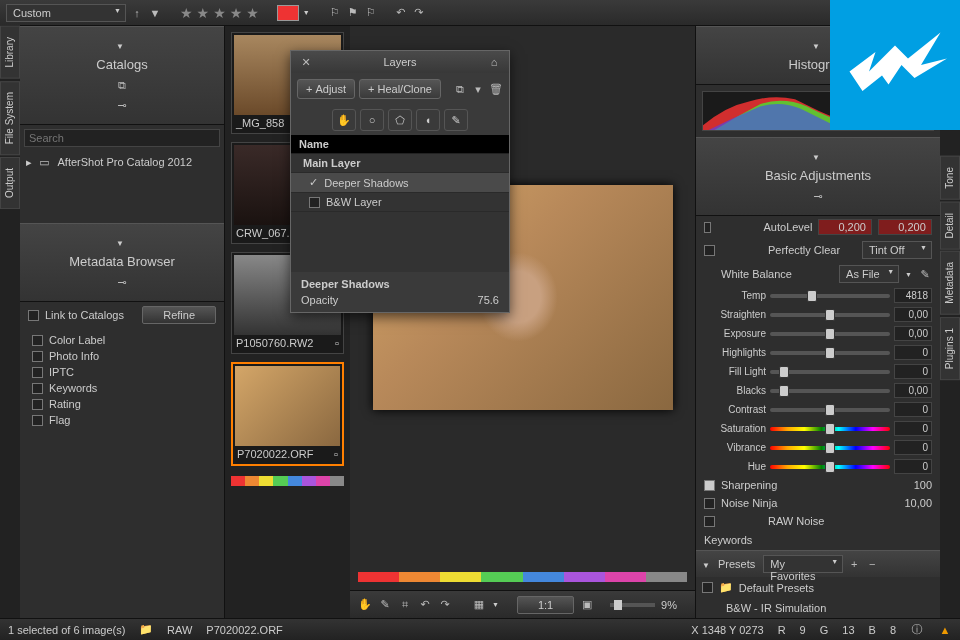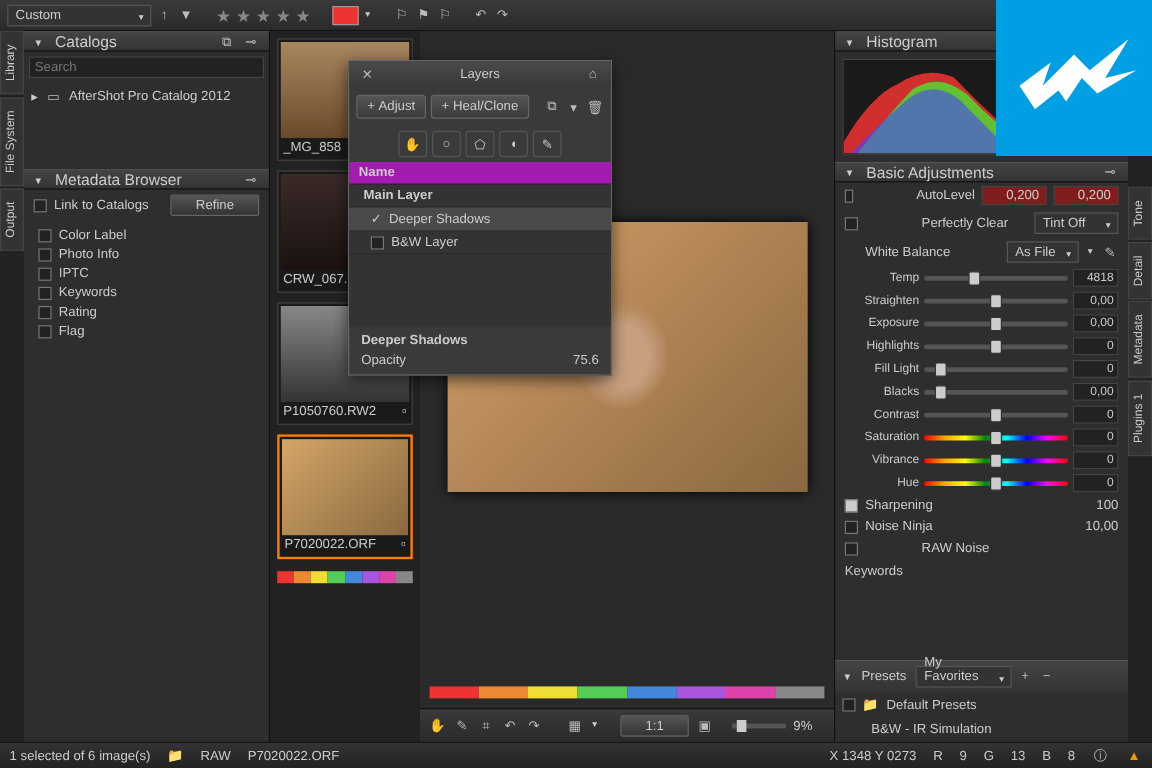--- a/index.html
+++ b/index.html
@@ -1,26 +1,26 @@
 <!DOCTYPE html>
 <html><head>
 <meta charset="utf-8">
 <style>
 * { margin:0; padding:0; box-sizing:border-box; font-family:Tahoma,Arial,sans-serif; font-size:11px; color:#ccc; user-select:none; }
 body { background:#2a2a2a; width:960px; height:640px; overflow:hidden; position:relative; }
 .toolbar { height:26px; background:linear-gradient(#3a3a3a,#2a2a2a); border-bottom:1px solid #111; display:flex; align-items:center; padding:0 6px; gap:4px; }
-.dropdown { background:#333; border:1px solid #555; padding:2px 18px 2px 6px; position:relative; height:18px; display:flex; align-items:flex-end; }
+.dropdown { background:#333; border:1px solid #555; padding:2px 18px 2px 6px; position:relative; height:18px; display:flex; align-items:flex-start; }
 .dropdown::after { content:"▼"; font-size:7px; position:absolute; right:4px; }
 .swatch { width:22px; height:16px; border:1px solid #999; }
 .star { color:#888; font-size:14px; }
 .main { display:flex; height:592px; }
 .vtabs { width:20px; background:#222; display:flex; flex-direction:column; }
 .vtab { writing-mode:vertical-rl; transform:rotate(180deg); padding:10px 3px; border:1px solid #444; background:#333; margin-bottom:2px; text-align:center; font-size:10px; cursor:pointer; }
 .leftpanel { width:205px; background:#2e2e2e; display:flex; flex-direction:column; border-right:1px solid #111; }
-.section-hdr { background:linear-gradient(#444,#333); padding:0 8px; display:flex; align-items:center; gap:6px; border-top:1px solid #555; border-bottom:1px solid #111; }
+.section-hdr { background:linear-gradient(#444,#333); padding:12px 8px; display:flex; align-items:center; gap:6px; border-top:1px solid #555; border-bottom:1px solid #111;flex-direction:column; }
 .section-hdr .title { flex:1; font-size:13px; }
 .search { margin:4px; padding:3px 6px; background:#222; border:1px solid #444; color:#aaa; width:calc(100% - 8px); }
 .tree-item { padding:4px 6px; display:flex; align-items:center; gap:6px; }
 .meta-row { display:flex; padding:4px 8px; align-items:center; }
 .meta-row .lbl { flex:1; }
 .btn { background:linear-gradient(#555,#333); border:1px solid #666; padding:2px 20px; border-radius:2px; cursor:pointer; }
 .chk { width:11px; height:11px; border:1px solid #777; background:#222; display:inline-block; }
 .meta-list { padding:4px 0; }
 .meta-list .item { padding:2px 12px; display:flex; gap:6px; align-items:center; }
 .filmstrip { width:125px; background:#222; overflow-y:auto; padding:6px; display:flex; flex-direction:column; gap:8px; }
@@ -47,21 +47,21 @@
 .check-row .clbl { flex:1;margin-left:47px; }
 .check-row .cval { background:#7f1d1d; border:1px solid #444; padding:1px 19px; min-width:45px; text-align:center; }
 .layers-panel { position:absolute; top:50px; left:290px; width:220px; background:#3a3a3a; border:1px solid #666; box-shadow:0 4px 12px rgba(0,0,0,0.6); z-index:10; }
 .layers-hdr { background:linear-gradient(#4a4a4a,#383838); padding:4px 8px; display:flex; align-items:center; }
 .layers-hdr .lt { flex:1; text-align:center; }
 .layer-btns { padding:6px; display:flex; gap:4px; align-items:center; }
 .layer-btn { background:linear-gradient(#555,#3a3a3a); border:1px solid #666; padding:3px 8px; border-radius:3px; display:flex; gap:3px; align-items:center; }
 .tool-row { display:flex; gap:4px; padding:4px 8px; justify-content:center; }
 .tool-btn { width:24px; height:22px; border:1px solid #555; background:#3a3a3a; border-radius:3px; display:flex; align-items:center; justify-content:center; }
 .layer-list { background:#333; }
-.layer-list .lhdr { padding:3px 8px; background:#a21caf; font-weight:bold; border-bottom:1px solid #222; }
+.layer-list .lhdr { padding:3px 8px; background:#000000; font-weight:bold; border-bottom:1px solid #222; }
 .layer-list .litem { padding:3px 8px 3px 18px; display:flex; gap:6px; align-items:center; border-bottom:1px solid #2a2a2a; }
 .layer-list .litem.sel { background:#4a4a4a; }
 .layer-opacity { padding:6px 10px; }
 .statusbar { height:22px; background:linear-gradient(#333,#222); border-top:1px solid #111; display:flex; align-items:center; padding:0 8px; gap:14px; font-size:10px; }
 .logo { position:absolute; top:0; right:0; width:130px; height:130px; background:#009fe3; z-index:20; display:flex; align-items:center; justify-content:center; }
 .icon { width:14px; height:14px; display:inline-flex; align-items:center; justify-content:center; color:#bbb; }
 svg { width:100%; height:100%; }
 .arrow::before{content:"▼";font-size:8px;margin-right:4px;}
 .preset-hdr { display:flex; align-items:center; padding:4px 6px; gap:4px; background:linear-gradient(#444,#333); border-top:1px solid #555;}
 .folder-icon{color:#e8b030;}

